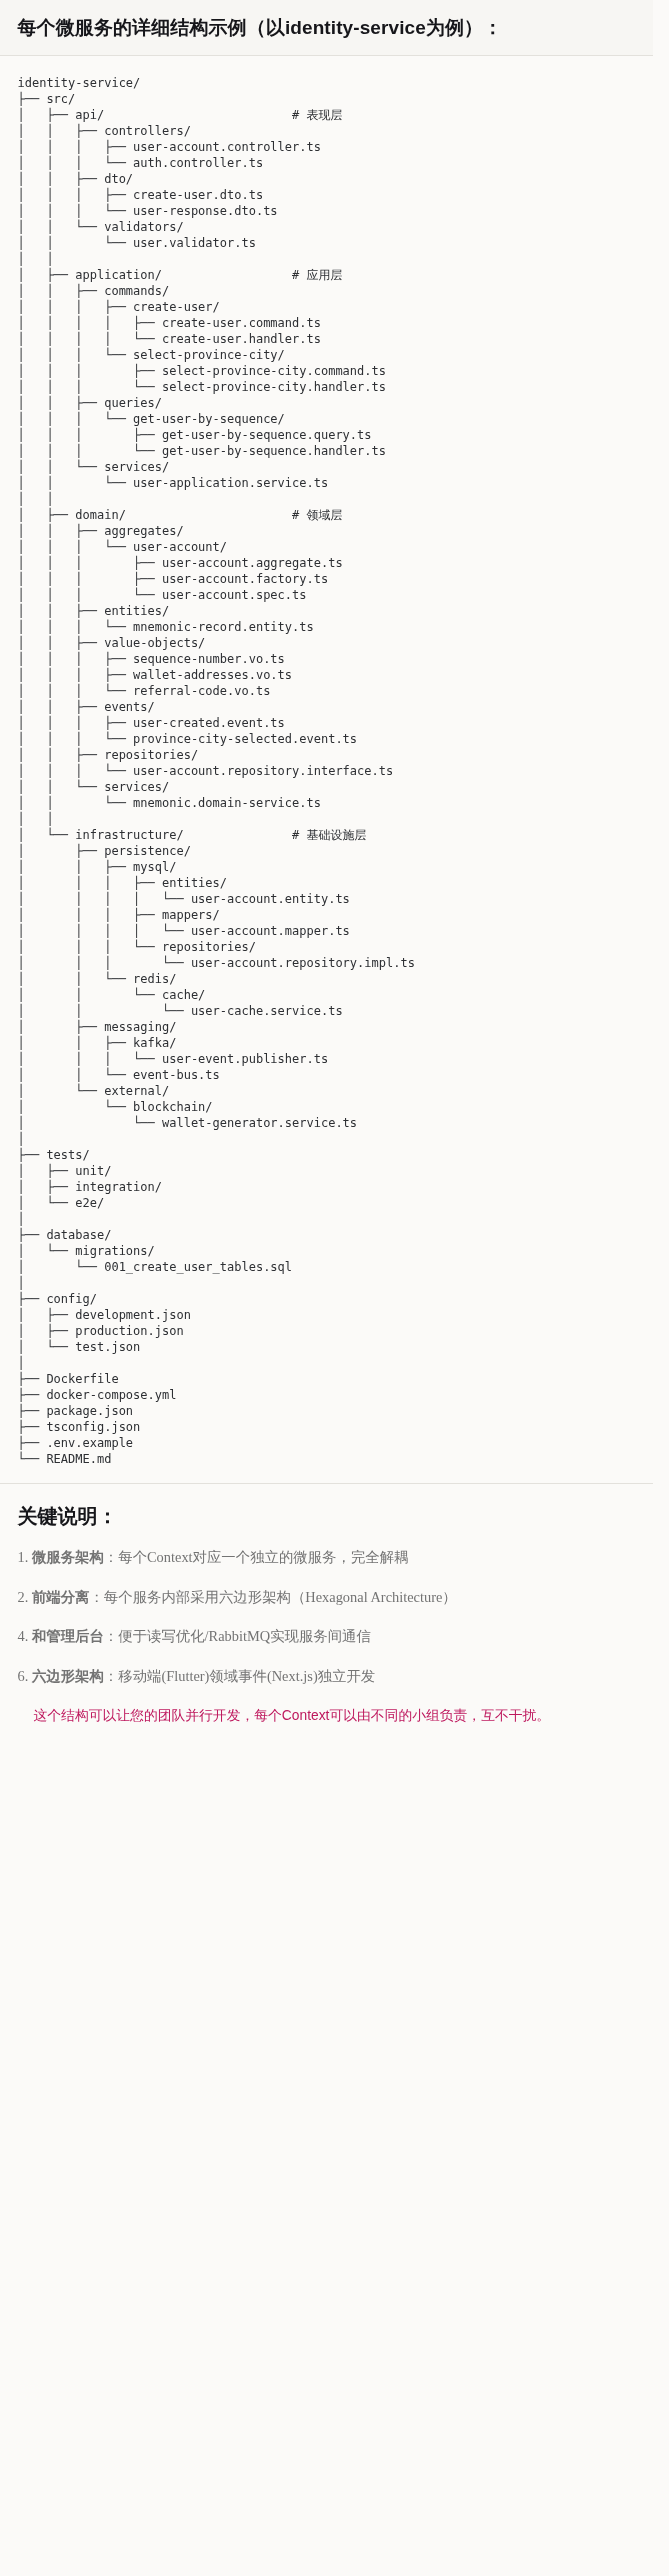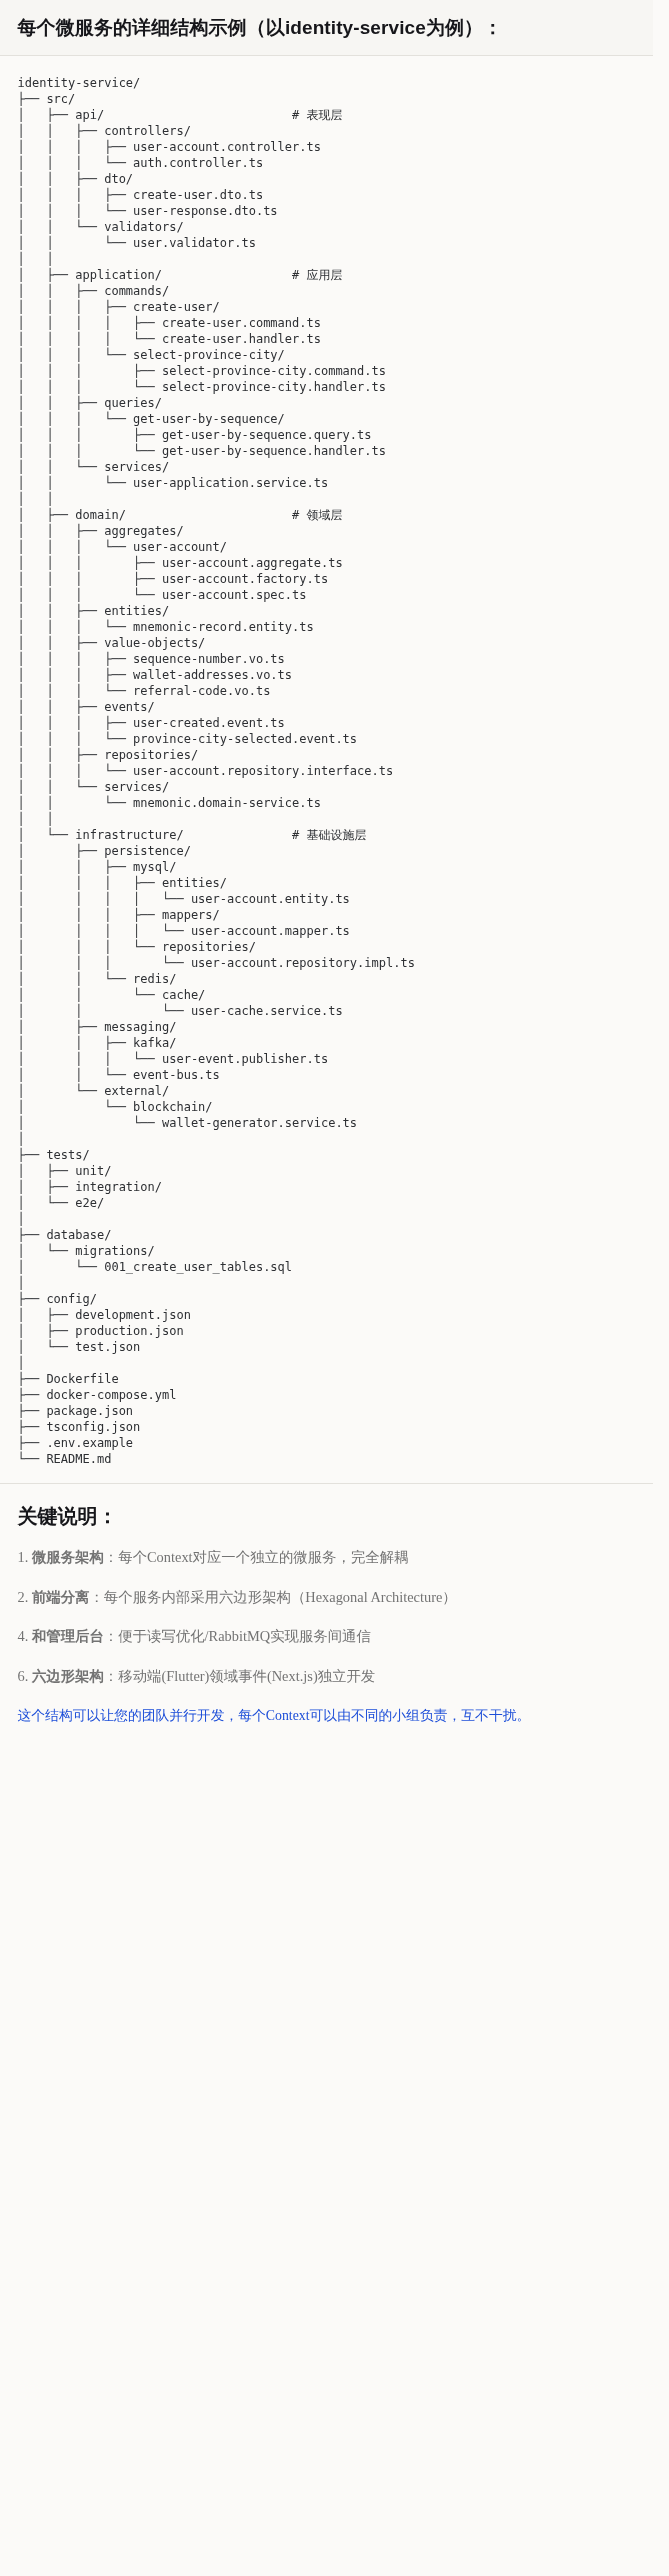--- a/index.html
+++ b/index.html
@@ -66,23 +66,23 @@
   .note-item .num { font-weight:400; }
   .note-item .lbl {
     font-weight:700;
     font-family:"Liberation Sans", sans-serif;
   }
   .note-item .sep { font-weight:400; }
   .note-item .txt { font-weight:400; }
   .closing {
     font-size:13.8px;
     line-height:1.5;
-    color:#1d4ed8;
-    margin:0;
-    font-family:Liberation Serif, serif;
+    color:#be185d;
+    margin:16px;
+    font-family:Liberation Sans, sans-serif;
   }
 </style>
 </head>
 <body>
 
 <div class="page">
 
   <div class="header">
     <h1>每个微服务的详细结构示例（以identity-service为例）：</h1>
   </div>

